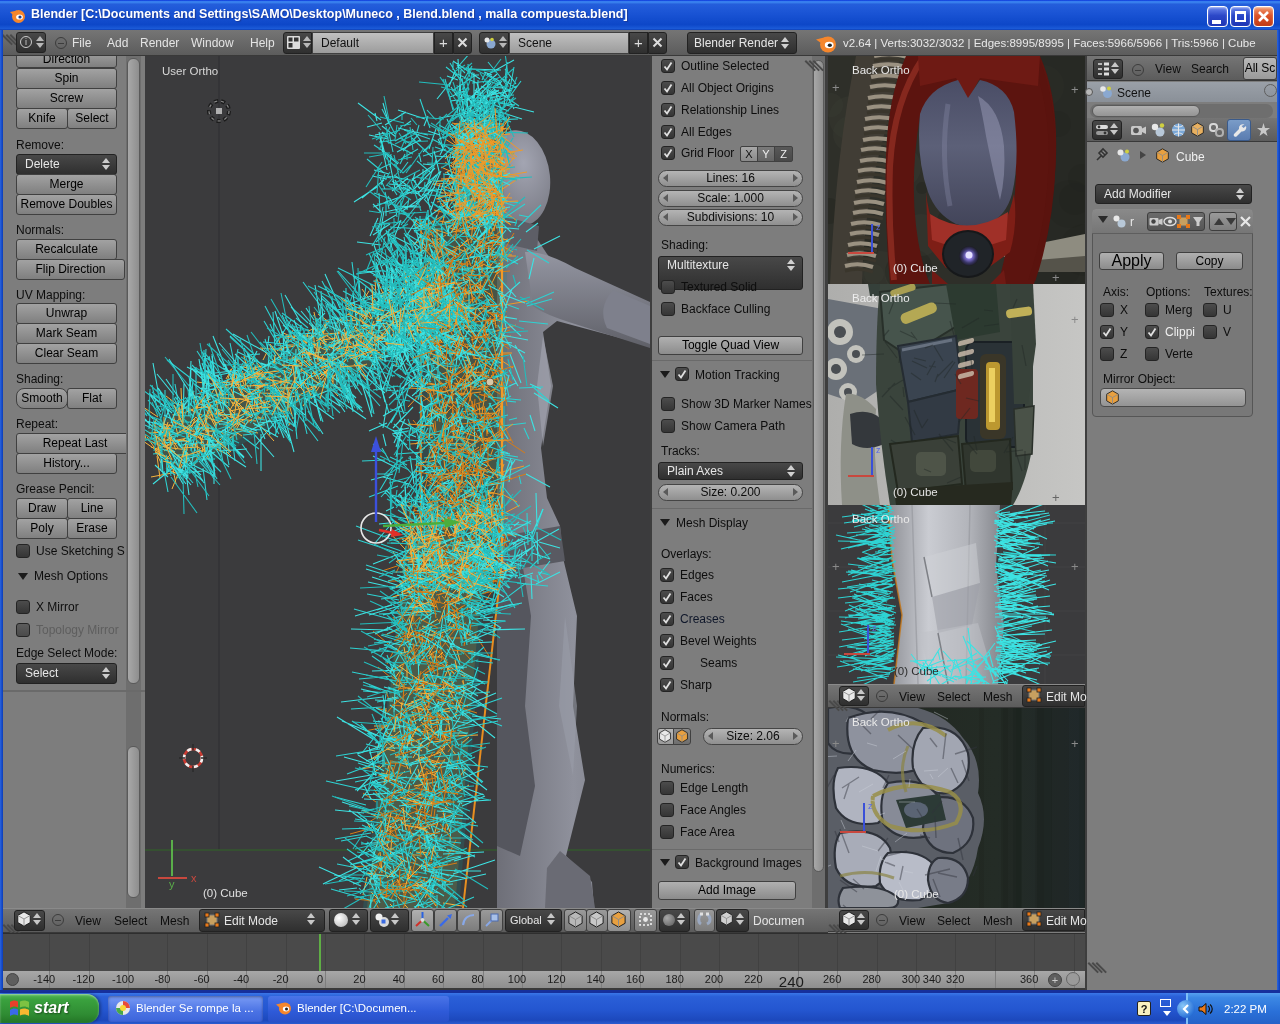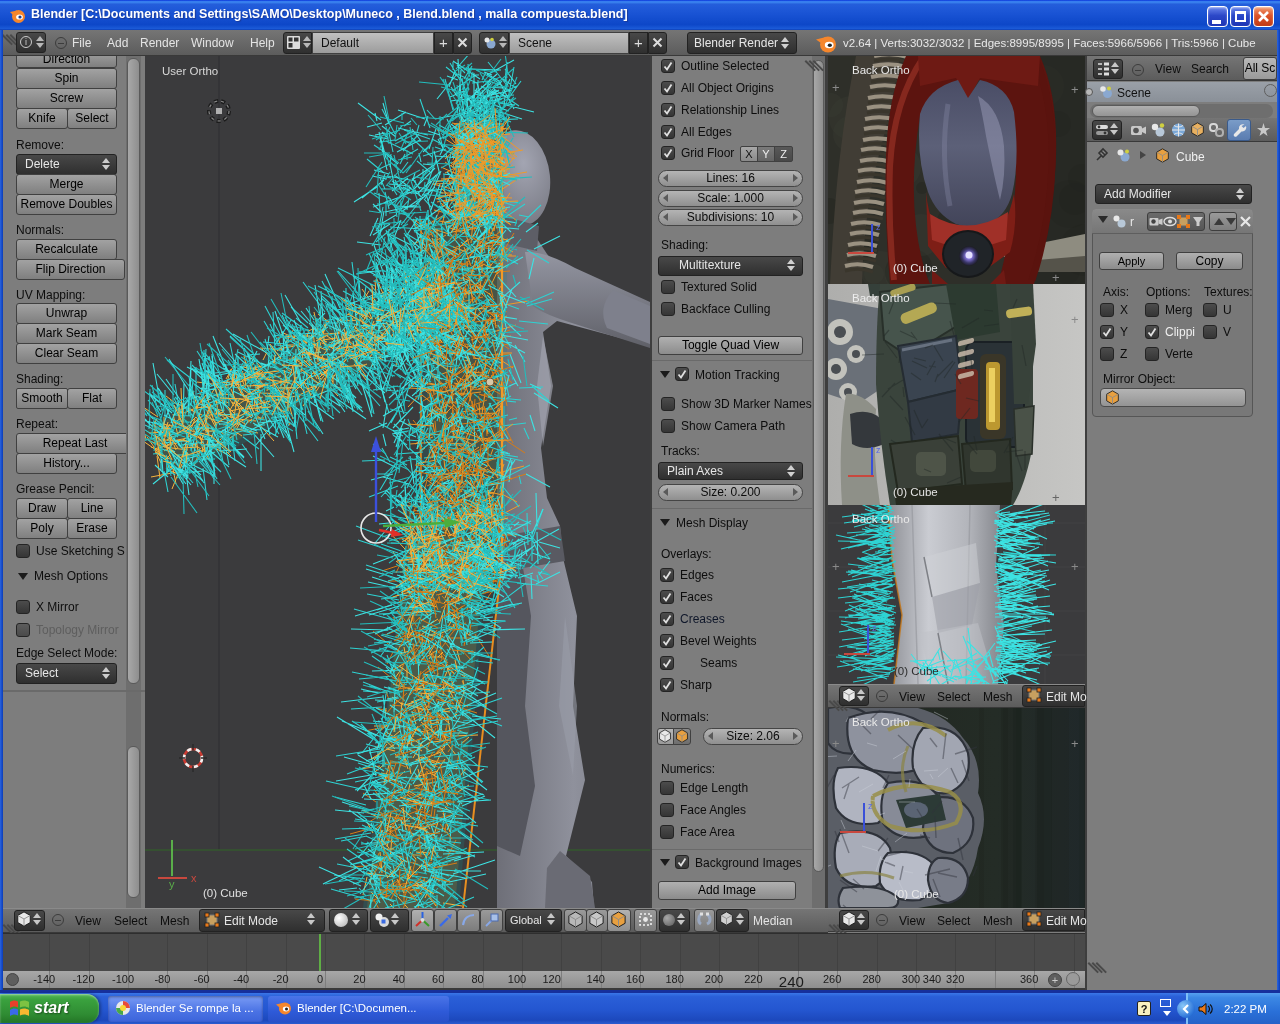--- a/index.html
+++ b/index.html
@@ -41,21 +41,21 @@
 <div class="ab" style="left:16px;top:174px;width:101px;height:21px;background:linear-gradient(#a2a2a2,#7f7f7f);border:1px solid #404040;border-radius:3px;color:#000;font-size:12px;text-align:center;line-height:19px;white-space:nowrap;overflow:hidden">Merge</div>
 <div class="ab" style="left:16px;top:194px;width:101px;height:21px;background:linear-gradient(#a2a2a2,#7f7f7f);border:1px solid #404040;border-radius:3px;color:#000;font-size:12px;text-align:center;line-height:19px;white-space:nowrap;overflow:hidden">Remove Doubles</div>
 <div class="ab" style="left:16px;top:223px;font-size:12px;color:#0d0d0d;white-space:nowrap;">Normals:</div>
 <div class="ab" style="left:16px;top:239px;width:101px;height:21px;background:linear-gradient(#a2a2a2,#7f7f7f);border:1px solid #404040;border-radius:3px;color:#000;font-size:12px;text-align:center;line-height:19px;white-space:nowrap;overflow:hidden">Recalculate</div>
 <div class="ab" style="left:16px;top:259px;width:109px;height:21px;background:linear-gradient(#a2a2a2,#7f7f7f);border:1px solid #404040;border-radius:3px;color:#000;font-size:12px;text-align:center;line-height:19px;white-space:nowrap;overflow:hidden">Flip Direction</div>
 <div class="ab" style="left:16px;top:288px;font-size:12px;color:#0d0d0d;white-space:nowrap;">UV Mapping:</div>
 <div class="ab" style="left:16px;top:303px;width:101px;height:21px;background:linear-gradient(#a2a2a2,#7f7f7f);border:1px solid #404040;border-radius:3px;color:#000;font-size:12px;text-align:center;line-height:19px;white-space:nowrap;overflow:hidden">Unwrap</div>
 <div class="ab" style="left:16px;top:323px;width:101px;height:21px;background:linear-gradient(#a2a2a2,#7f7f7f);border:1px solid #404040;border-radius:3px;color:#000;font-size:12px;text-align:center;line-height:19px;white-space:nowrap;overflow:hidden">Mark Seam</div>
 <div class="ab" style="left:16px;top:343px;width:101px;height:21px;background:linear-gradient(#a2a2a2,#7f7f7f);border:1px solid #404040;border-radius:3px;color:#000;font-size:12px;text-align:center;line-height:19px;white-space:nowrap;overflow:hidden">Clear Seam</div>
 <div class="ab" style="left:16px;top:372px;font-size:12px;color:#0d0d0d;white-space:nowrap;">Shading:</div>
-<div class="ab" style="left:16px;top:388px;width:52px;height:21px;background:linear-gradient(#a2a2a2,#808080);border:1px solid #404040;border-radius:2px;color:#000;font-size:12px;text-align:center;line-height:19px;white-space:nowrap;overflow:hidden">Smooth</div>
+<div class="ab" style="left:16px;top:388px;width:52px;height:21px;background:linear-gradient(#a2a2a2,#808080);border:1px solid #404040;border-radius:8px;color:#000;font-size:12px;text-align:center;line-height:19px;white-space:nowrap;overflow:hidden">Smooth</div>
 <div class="ab" style="left:67px;top:388px;width:50px;height:21px;background:linear-gradient(#a2a2a2,#808080);border:1px solid #404040;border-radius:3px;color:#000;font-size:12px;text-align:center;line-height:19px;white-space:nowrap;overflow:hidden">Flat</div>
 <div class="ab" style="left:16px;top:417px;font-size:12px;color:#0d0d0d;white-space:nowrap;">Repeat:</div>
 <div class="ab" style="left:16px;top:433px;width:118px;height:21px;background:linear-gradient(#a2a2a2,#7f7f7f);border:1px solid #404040;border-radius:3px;color:#000;font-size:12px;text-align:center;line-height:19px;white-space:nowrap;overflow:hidden">Repeat Last</div>
 <div class="ab" style="left:16px;top:453px;width:101px;height:21px;background:linear-gradient(#a2a2a2,#7f7f7f);border:1px solid #404040;border-radius:3px;color:#000;font-size:12px;text-align:center;line-height:19px;white-space:nowrap;overflow:hidden">History...</div>
 <div class="ab" style="left:16px;top:482px;font-size:12px;color:#0d0d0d;white-space:nowrap;">Grease Pencil:</div>
 <div class="ab" style="left:16px;top:498px;width:52px;height:21px;background:linear-gradient(#a2a2a2,#808080);border:1px solid #404040;border-radius:3px;color:#000;font-size:12px;text-align:center;line-height:19px;white-space:nowrap;overflow:hidden">Draw</div>
 <div class="ab" style="left:67px;top:498px;width:50px;height:21px;background:linear-gradient(#a2a2a2,#808080);border:1px solid #404040;border-radius:3px;color:#000;font-size:12px;text-align:center;line-height:19px;white-space:nowrap;overflow:hidden">Line</div>
 <div class="ab" style="left:16px;top:518px;width:52px;height:21px;background:linear-gradient(#a2a2a2,#808080);border:1px solid #404040;border-radius:3px;color:#000;font-size:12px;text-align:center;line-height:19px;white-space:nowrap;overflow:hidden">Poly</div>
 <div class="ab" style="left:67px;top:518px;width:50px;height:21px;background:linear-gradient(#a2a2a2,#808080);border:1px solid #404040;border-radius:3px;color:#000;font-size:12px;text-align:center;line-height:19px;white-space:nowrap;overflow:hidden">Erase</div>
 <div class="cb" style="left:16px;top:544px;background:linear-gradient(#4c4c4c,#353535)"></div>
@@ -237,21 +237,21 @@
 <div class="sl" style="left:658px;top:170px;width:145px;height:17px;line-height:15px">Lines: 16</div>
 <div class="ab" style="left:663px;top:174px;width:0;height:0;border-top:4px solid transparent;border-bottom:4px solid transparent;border-right:5px solid #5a5a5a"></div>
 <div class="ab" style="left:793px;top:174px;width:0;height:0;border-top:4px solid transparent;border-bottom:4px solid transparent;border-left:5px solid #5a5a5a"></div>
 <div class="sl" style="left:658px;top:190px;width:145px;height:17px;line-height:15px">Scale: 1.000</div>
 <div class="ab" style="left:663px;top:194px;width:0;height:0;border-top:4px solid transparent;border-bottom:4px solid transparent;border-right:5px solid #5a5a5a"></div>
 <div class="ab" style="left:793px;top:194px;width:0;height:0;border-top:4px solid transparent;border-bottom:4px solid transparent;border-left:5px solid #5a5a5a"></div>
 <div class="sl" style="left:658px;top:209px;width:145px;height:17px;line-height:15px">Subdivisions: 10</div>
 <div class="ab" style="left:663px;top:213px;width:0;height:0;border-top:4px solid transparent;border-bottom:4px solid transparent;border-right:5px solid #5a5a5a"></div>
 <div class="ab" style="left:793px;top:213px;width:0;height:0;border-top:4px solid transparent;border-bottom:4px solid transparent;border-left:5px solid #5a5a5a"></div>
 <div class="ab" style="left:661px;top:238px;font-size:12px;color:#0d0d0d;white-space:nowrap;">Shading:</div>
-<div class="dk" style="left:658px;top:256px;width:145px;height:20px;line-height:16px;padding-left:20px;white-space:nowrap;overflow:hidden">Multitexture</div>
+<div class="dk" style="left:658px;top:256px;width:145px;height:34px;line-height:16px;padding-left:8px;white-space:nowrap;overflow:hidden">Multitexture</div>
 <div class="ab" style="left:787px;top:259px;width:0;height:0;border-left:4px solid transparent;border-right:4px solid transparent;border-bottom:5px solid #d0d0d0"></div>
 <div class="ab" style="left:787px;top:266px;width:0;height:0;border-left:4px solid transparent;border-right:4px solid transparent;border-top:5px solid #d0d0d0"></div>
 <div class="cb" style="left:661px;top:280px;background:linear-gradient(#4c4c4c,#353535)"></div>
 <div class="ab" style="left:681px;top:280px;font-size:12px;color:#0d0d0d;white-space:nowrap;">Textured Solid</div>
 <div class="cb" style="left:661px;top:302px;background:linear-gradient(#4c4c4c,#353535)"></div>
 <div class="ab" style="left:681px;top:302px;font-size:12px;color:#0d0d0d;white-space:nowrap;">Backface Culling</div>
 <div class="ab" style="left:658px;top:336px;width:145px;height:19px;background:linear-gradient(#b0b0b0,#8c8c8c);border:1px solid #404040;border-radius:3px;color:#000;font-size:12px;text-align:center;line-height:17px;white-space:nowrap;overflow:hidden">Toggle Quad View</div>
 <div class="ab" style="left:652px;top:360px;width:174px;height:1px;background:#6a6a6a"></div>
 <div class="ab" style="left:660px;top:371px;width:0;height:0;border-left:5px solid transparent;border-right:5px solid transparent;border-top:7px solid #1b1b1b"></div>
 <div class="cb" style="left:675px;top:367px;background:linear-gradient(#4c4c4c,#353535)">
@@ -723,21 +723,21 @@
   </svg>
 <svg class="ab" style="left:1191px;top:215px" width="14" height="13" viewBox="0 0 14 13">
     <path d="M2 2 L12 2 L8.5 7 L8.5 11 L5.5 11 L5.5 7 Z" fill="#ccc"></path>
   </svg>
 <div class="ab" style="left:1209px;top:212px;width:28px;height:19px;background:linear-gradient(#9a9a9a,#7e7e7e);border:1px solid #3e3e3e;border-radius:3px"></div>
 <div class="ab" style="left:1214px;top:218px;width:0;height:0;border-left:5px solid transparent;border-right:5px solid transparent;border-bottom:7px solid #3a3a3a"></div>
 <div class="ab" style="left:1226px;top:218px;width:0;height:0;border-left:5px solid transparent;border-right:5px solid transparent;border-top:7px solid #3a3a3a"></div>
 <svg class="ab" style="left:1239px;top:215px" width="13" height="13" viewBox="0 0 13 13">
     <path d="M2 2 L11 11 M11 2 L2 11" stroke="#e8e8e8" stroke-width="2.2"></path>
   </svg>
-<div class="ab" style="left:1099px;top:252px;width:65px;height:18px;background:linear-gradient(#b0b0b0,#8c8c8c);border:1px solid #404040;border-radius:3px;color:#000;font-size:11px;text-align:center;line-height:16px;white-space:nowrap;overflow:hidden">Apply</div>
+<div class="ab" style="left:1099px;top:252px;width:65px;height:18px;background:linear-gradient(#b0b0b0,#8c8c8c);border:1px solid #404040;border-radius:3px;color:#000;font-size:16px;text-align:center;line-height:16px;white-space:nowrap;overflow:hidden">Apply</div>
 <div class="ab" style="left:1176px;top:252px;width:67px;height:18px;background:linear-gradient(#b0b0b0,#8c8c8c);border:1px solid #404040;border-radius:3px;color:#000;font-size:12px;text-align:center;line-height:16px;white-space:nowrap;overflow:hidden">Copy</div>
 <div class="ab" style="left:1103px;top:285px;font-size:12px;color:#0d0d0d;white-space:nowrap;">Axis:</div>
 <div class="ab" style="left:1146px;top:285px;font-size:12px;color:#0d0d0d;white-space:nowrap;">Options:</div>
 <div class="ab" style="left:1204px;top:285px;font-size:12px;color:#0d0d0d;white-space:nowrap;">Textures:</div>
 <div class="cb" style="left:1100px;top:303px;background:linear-gradient(#4c4c4c,#353535)"></div>
 <div class="ab" style="left:1120px;top:303px;font-size:12px;color:#0d0d0d;white-space:nowrap;">X</div>
 <div class="cb" style="left:1145px;top:303px;background:linear-gradient(#4c4c4c,#353535)"></div>
 <div class="ab" style="left:1165px;top:303px;font-size:12px;color:#0d0d0d;white-space:nowrap;">Merg</div>
 <div class="cb" style="left:1203px;top:303px;background:linear-gradient(#4c4c4c,#353535)"></div>
 <div class="ab" style="left:1223px;top:303px;font-size:12px;color:#0d0d0d;white-space:nowrap;">U</div>
@@ -912,21 +912,21 @@
     <path d="M5 3 C2 6,2 11,5 13 M11 3 C15 6,15 11,11 13" stroke="#9aa8c0" stroke-width="3" fill="none"></path>
     <path d="M4 3 L7 3 M10 3 L13 3" stroke="#e0e0e0" stroke-width="3"></path>
   </svg>
 <div class="dk" style="left:716px;top:909px;width:33px;height:23px"></div>
 <svg class="ab" style="left:719px;top:911px" width="15" height="15" viewBox="0 0 18 18">
     <path d="M9 1 L16 5 L16 13 L9 17 L2 13 L2 5 Z" fill="#d0d0d0" stroke="#1a1a1a" stroke-width="1"></path>
     <path d="M2 5 L9 9 L16 5 M9 9 L9 17" stroke="#8a8a8a" stroke-width="1" fill="none"></path>
   </svg>
 <div class="ab" style="left:736px;top:913px;width:0;height:0;border-left:4px solid transparent;border-right:4px solid transparent;border-bottom:5px solid #c8c8c8"></div>
 <div class="ab" style="left:736px;top:920px;width:0;height:0;border-left:4px solid transparent;border-right:4px solid transparent;border-top:5px solid #c8c8c8"></div>
-<div class="ab" style="left:753px;top:914px;font-size:12px;color:#e4e4e4;white-space:nowrap;">Median</div>
+<div class="ab" style="left:753px;top:914px;font-size:12px;color:#e4e4e4;white-space:nowrap;">Documen</div>
 <div class="ab" style="left:3px;top:933px;width:1082px;height:38px;background:#4a4a4a;border-top:1px solid #2e2e2e"></div>
 <div class="ab" style="left:3px;top:971px;width:1082px;height:17px;background:linear-gradient(#a8a8a8,#8e8e8e)"></div>
 <div class="ab" style="left:3px;top:988px;width:1082px;height:2px;background:#3a3a3a"></div>
 <div class="ab" style="left:49px;top:934px;width:1px;height:37px;background:#414141"></div>
 <div class="ab" style="left:49px;top:971px;width:1px;height:17px;background:#7e7e7e"></div>
 <div class="ab" style="left:89px;top:934px;width:1px;height:37px;background:#414141"></div>
 <div class="ab" style="left:89px;top:971px;width:1px;height:17px;background:#7e7e7e"></div>
 <div class="ab" style="left:128px;top:934px;width:1px;height:37px;background:#414141"></div>
 <div class="ab" style="left:128px;top:971px;width:1px;height:17px;background:#7e7e7e"></div>
 <div class="ab" style="left:167px;top:934px;width:1px;height:37px;background:#414141"></div>
@@ -984,21 +984,21 @@
 <div class="ab" style="left:148.4px;top:973px;font-size:11px;color:#1b1b1b;white-space:nowrap;width:28px;text-align:center">-80</div>
 <div class="ab" style="left:187.8px;top:973px;font-size:11px;color:#1b1b1b;white-space:nowrap;width:28px;text-align:center">-60</div>
 <div class="ab" style="left:227.2px;top:973px;font-size:11px;color:#1b1b1b;white-space:nowrap;width:28px;text-align:center">-40</div>
 <div class="ab" style="left:266.6px;top:973px;font-size:11px;color:#1b1b1b;white-space:nowrap;width:28px;text-align:center">-20</div>
 <div class="ab" style="left:306.0px;top:973px;font-size:11px;color:#1b1b1b;white-space:nowrap;width:28px;text-align:center">0</div>
 <div class="ab" style="left:345.4px;top:973px;font-size:11px;color:#1b1b1b;white-space:nowrap;width:28px;text-align:center">20</div>
 <div class="ab" style="left:384.8px;top:973px;font-size:11px;color:#1b1b1b;white-space:nowrap;width:28px;text-align:center">40</div>
 <div class="ab" style="left:424.2px;top:973px;font-size:11px;color:#1b1b1b;white-space:nowrap;width:28px;text-align:center">60</div>
 <div class="ab" style="left:463.6px;top:973px;font-size:11px;color:#1b1b1b;white-space:nowrap;width:28px;text-align:center">80</div>
 <div class="ab" style="left:503.0px;top:973px;font-size:11px;color:#1b1b1b;white-space:nowrap;width:28px;text-align:center">100</div>
-<div class="ab" style="left:542.4px;top:973px;font-size:11px;color:#1b1b1b;white-space:nowrap;width:28px;text-align:left">120</div>
+<div class="ab" style="left:542.4px;top:973px;font-size:11px;color:#1b1b1b;white-space:nowrap;width:28px;text-align:center">120</div>
 <div class="ab" style="left:581.8px;top:973px;font-size:11px;color:#1b1b1b;white-space:nowrap;width:28px;text-align:center">140</div>
 <div class="ab" style="left:621.2px;top:973px;font-size:11px;color:#1b1b1b;white-space:nowrap;width:28px;text-align:center">160</div>
 <div class="ab" style="left:660.6px;top:973px;font-size:11px;color:#1b1b1b;white-space:nowrap;width:28px;text-align:center">180</div>
 <div class="ab" style="left:700.0px;top:973px;font-size:11px;color:#1b1b1b;white-space:nowrap;width:28px;text-align:center">200</div>
 <div class="ab" style="left:739.4px;top:973px;font-size:11px;color:#1b1b1b;white-space:nowrap;width:28px;text-align:center">220</div>
 <div class="ab" style="left:778.8px;top:973px;font-size:15px;color:#1b1b1b;white-space:nowrap;width:28px;text-align:left">240</div>
 <div class="ab" style="left:818.2px;top:973px;font-size:11px;color:#1b1b1b;white-space:nowrap;width:28px;text-align:center">260</div>
 <div class="ab" style="left:857.6px;top:973px;font-size:11px;color:#1b1b1b;white-space:nowrap;width:28px;text-align:center">280</div>
 <div class="ab" style="left:897.0px;top:973px;font-size:11px;color:#1b1b1b;white-space:nowrap;width:28px;text-align:center">300</div>
 <div class="ab" style="left:936.4px;top:973px;font-size:11px;color:#1b1b1b;white-space:nowrap;width:28px;text-align:right">320</div>

